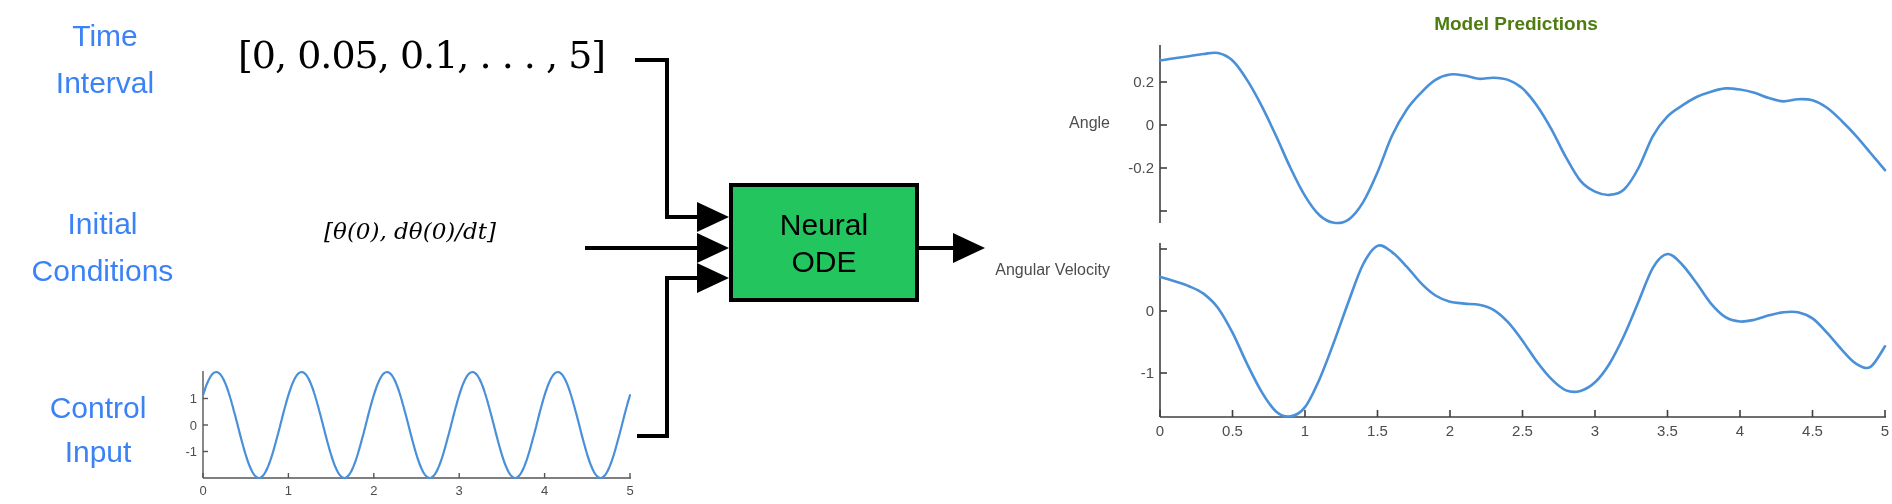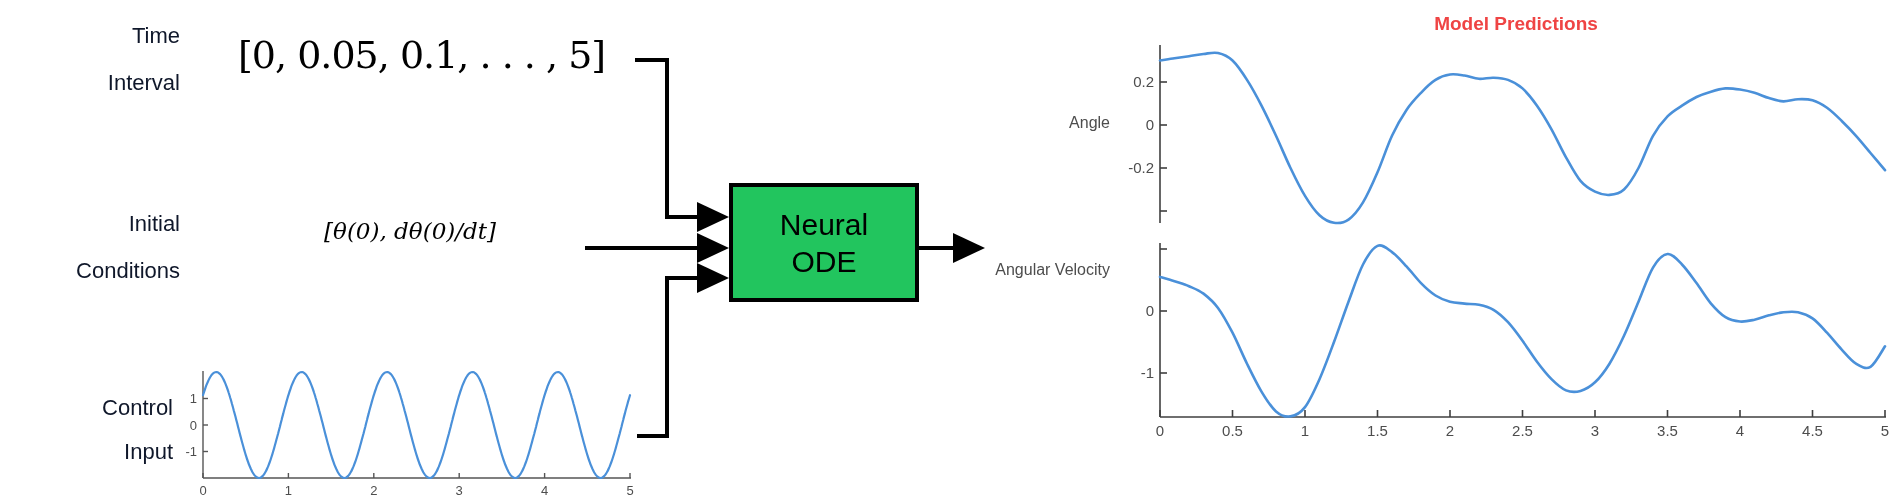--- a/index.html
+++ b/index.html
@@ -3,37 +3,37 @@
 <meta charset="utf-8">
 <style>
   html,body{margin:0;padding:0;background:#fff;}
   #canvas{
     position:relative;width:1892px;height:504px;background:#ffffff;
     font-family:"Liberation Sans",sans-serif;overflow:hidden;
   }
   .abs{position:absolute;}
   svg{overflow:visible;display:block;}
   .io-label{
-    font-size:22px;line-height:47px;color:#0f172a;text-align:right;
+    font-size:30px;line-height:47px;color:#3b82f6;text-align:center;
     font-family:"Liberation Sans",sans-serif;
   }
   .math{
     font-family:"DejaVu Serif","Liberation Serif",serif;color:#000;
     text-align:center;white-space:nowrap;
   }
   #math-time{font-size:38px;letter-spacing:-1px;}
   #math-init{font-size:23px;font-style:italic;}
   #ode-box{
     left:729px;top:183px;width:190px;height:119px;box-sizing:border-box;
     border:4px solid #000;background:#22c55e;display:flex;align-items:center;
     justify-content:center;text-align:center;font-size:30px;line-height:37px;color:#000;
   }
   #fig-title{
     left:1140px;top:13px;width:752px;text-align:center;
-    font-size:19px;font-weight:bold;color:#ef4444;
+    font-size:19px;font-weight:bold;color:#4d7c0f;
   }
   .axis-label{color:#4d4d4d;font-size:16px;}
   #angle-label{left:1000px;top:114px;width:110px;text-align:right;}
   #vel-label{left:928px;top:261px;width:182px;text-align:right;}
   #xstep-label{left:1140px;top:449px;width:752px;text-align:center;font-size:17px;}
 </style>
 </head>
 <body>
 
 <div id="canvas">

